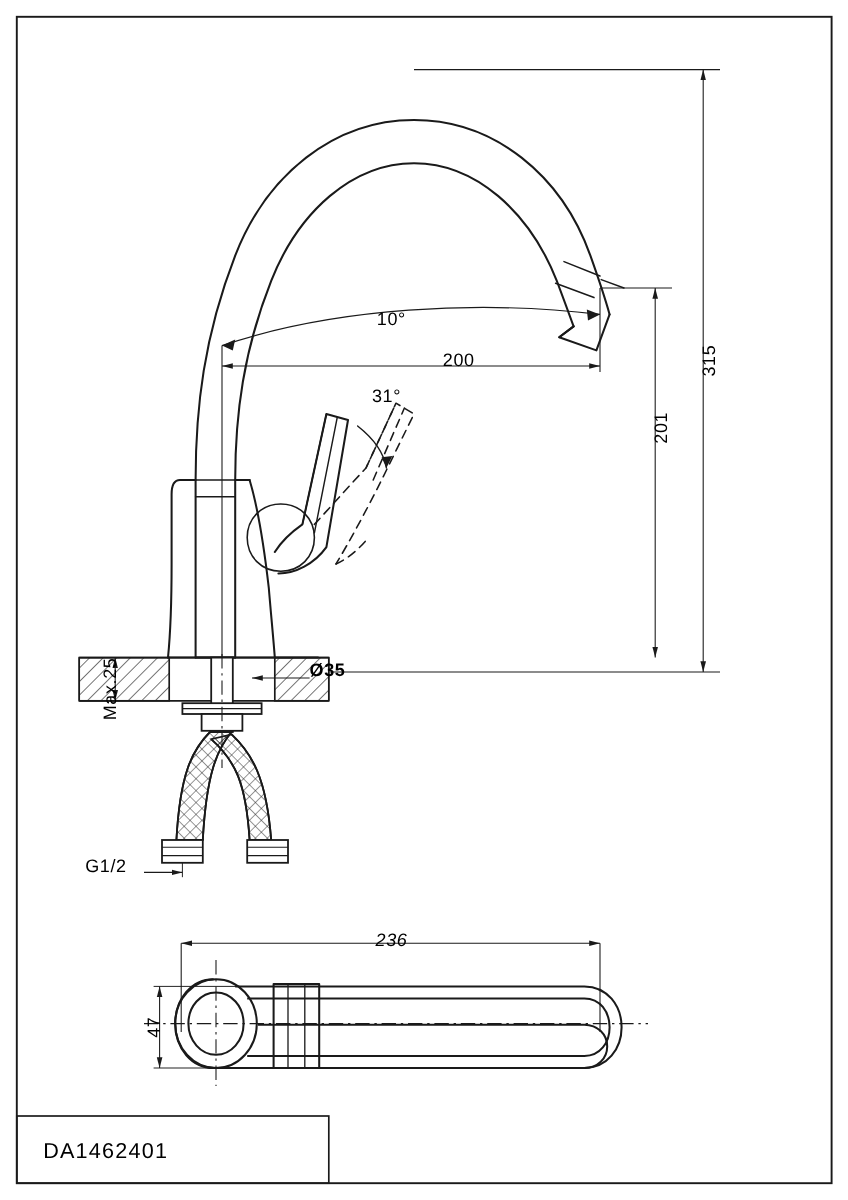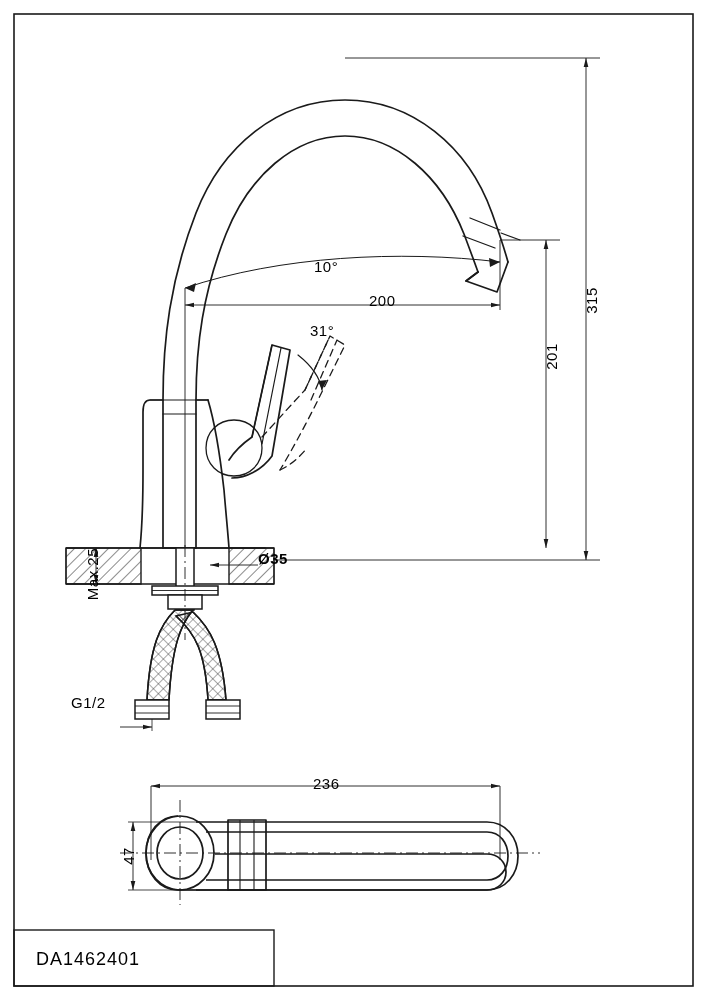--- a/index.html
+++ b/index.html
@@ -257,23 +257,23 @@
   <div class="lbl" style="left:314px; top:258px;">10°</div>
 
   <div class="lbl" style="left:310px; top:322px;">31°</div>
 
   <div class="lbl" style="left:84px; top:548px; width:0; height:0;">
     <span style="display:inline-block; transform:rotate(-90deg) translate(-100%,0); transform-origin:left top; white-space:nowrap;">Max.25</span>
   </div>
 
   <div class="lbl" style="left:258px; top:550px;font-weight:bold;">Ø35</div>
 
-  <div class="lbl" style="left:71px; top:694px;">G1/2</div>
-
-  <div class="lbl" style="left:313px; top:775px;">236</div>
+  <div class="lbl" style="left:71px; top:714px;">G1/2</div>
+
+  <div class="lbl" style="left:313px; top:775px;font-style:italic;">236</div>
 
   <div class="lbl" style="left:120px; top:856px; width:0; height:0;">
     <span style="display:inline-block; transform:rotate(-90deg) translate(-50%,0); transform-origin:left top; white-space:nowrap;">47</span>
   </div>
 
   <div class="lbl partno" style="left:36px; top:949px;">DA1462401</div>
 
 </div>
 
 </body></html>

